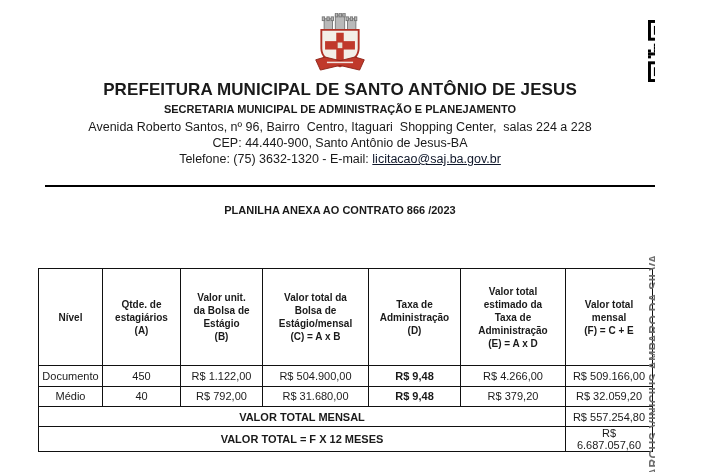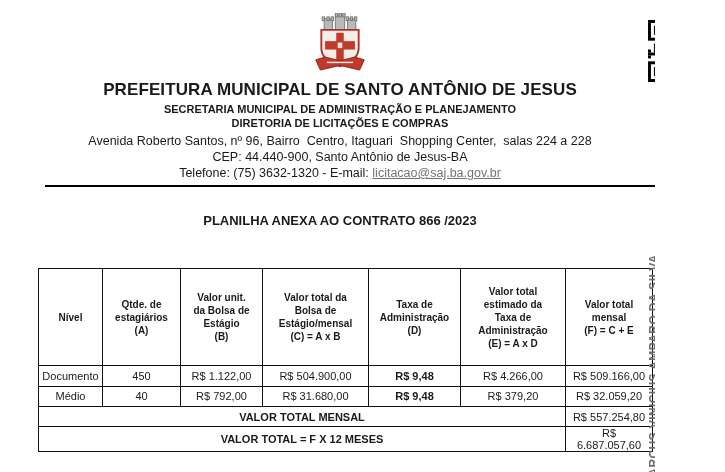--- a/index.html
+++ b/index.html
@@ -6,24 +6,24 @@
   .page{position:relative;width:655px;height:472px;background:#fff;overflow:hidden;
         font-family:"Liberation Sans",sans-serif;color:#1a1a1a;}
   .doc-header{position:absolute;left:30px;top:0;width:620px;text-align:center;}
   .crest{margin-top:13px;}
   .org-name{font-size:17px;font-weight:bold;margin-top:3px;letter-spacing:.1px;}
   .dept{font-size:11px;font-weight:bold;margin-top:3px;}
   .division{font-size:11px;font-weight:bold;margin-top:2px;}
   .addr{font-size:12.5px;margin-top:5px;white-space:pre-wrap;}
   .cep{font-size:12.5px;margin-top:2px;}
   .phone{font-size:12.5px;margin-top:2px;}
-  .email-link{color:#737373;text-decoration:underline;}
+  .email-link{color:#0f172a;text-decoration:underline;}
   .rule{position:absolute;left:45px;top:185px;width:611px;border-top:2.5px solid #000;}
-  .doc-title{position:absolute;left:30px;top:213px;width:620px;text-align:center;
-             font-size:13px;font-weight:bold;}
+  .doc-title{position:absolute;left:30px;top:204px;width:620px;text-align:center;
+             font-size:11px;font-weight:bold;}
   table.grid{position:absolute;left:38px;top:268px;width:614px;border-collapse:collapse;
              table-layout:fixed;font-size:11px;}
   table.grid td,table.grid th{border:1.5px solid #111;text-align:center;vertical-align:middle;
              padding:0 3px;overflow:hidden;}
   table.grid th{font-size:10px;font-weight:bold;line-height:1.3;white-space:pre-line;}
   tr.hdr{height:97px;}
   tr.datarow{height:20.5px;}
   tr.totalrow{height:20px;}
   td.taxcell{font-weight:bold;}
   td.lastcol{text-align:right;padding-right:7px;}
@@ -65,21 +65,20 @@
         <path d="M10 18 L50 18 L50 38 Q50 50 30 57 Q10 50 10 38 Z" fill="#f3efe8" stroke="#b03024" stroke-width="2"></path>
         <rect x="26" y="21" width="8" height="33" fill="#c0392b"></rect>
         <rect x="14" y="30" width="32" height="9" fill="#c0392b"></rect>
         <rect x="27.5" y="31.5" width="5" height="6" fill="#e8e2d6"></rect>
         <path d="M4 50 L14 47 L30 51 L46 47 L56 50 L51 61 L30 56 L9 61 Z" fill="#c0392b" stroke="#8e2318" stroke-width="1"></path>
         <rect x="16" y="52" width="28" height="1.6" fill="#f1e3df"></rect>
       </svg>
     </div>
     <div class="org-name">PREFEITURA MUNICIPAL DE SANTO ANTÔNIO DE JESUS</div>
     <div class="dept">SECRETARIA MUNICIPAL DE ADMINISTRAÇÃO E PLANEJAMENTO</div>
-    <div class="division">DIRETORIA DE LICITAÇÕES E COMPRAS</div>
     <div class="addr">Avenida Roberto Santos, nº 96, Bairro  Centro, Itaguari  Shopping Center,  salas 224 a 228</div>
     <div class="cep">CEP: 44.440-900, Santo Antônio de Jesus-BA</div>
     <div class="phone"><span>Telefone: (75) 3632-1320 - E-mail: </span><a href="#" class="email-link">licitacao@saj.ba.gov.br</a></div>
   </div>
 
   <div class="rule"></div>
 
   <div class="doc-title">PLANILHA ANEXA AO CONTRATO 866 /2023</div>
 
   <table class="grid">

